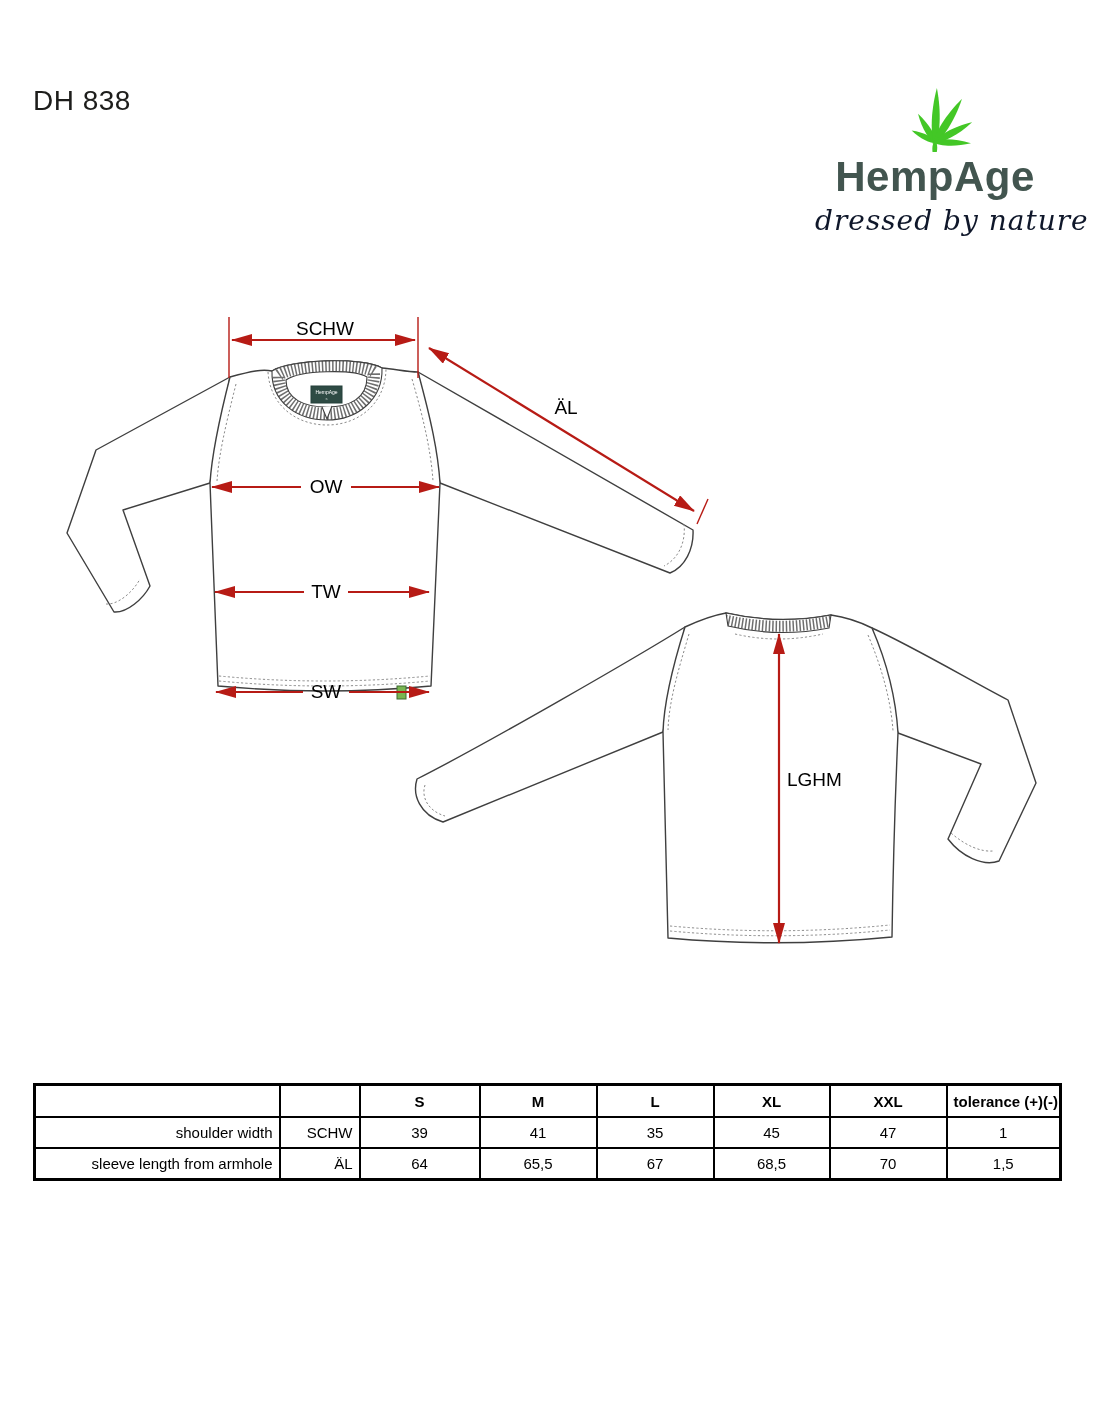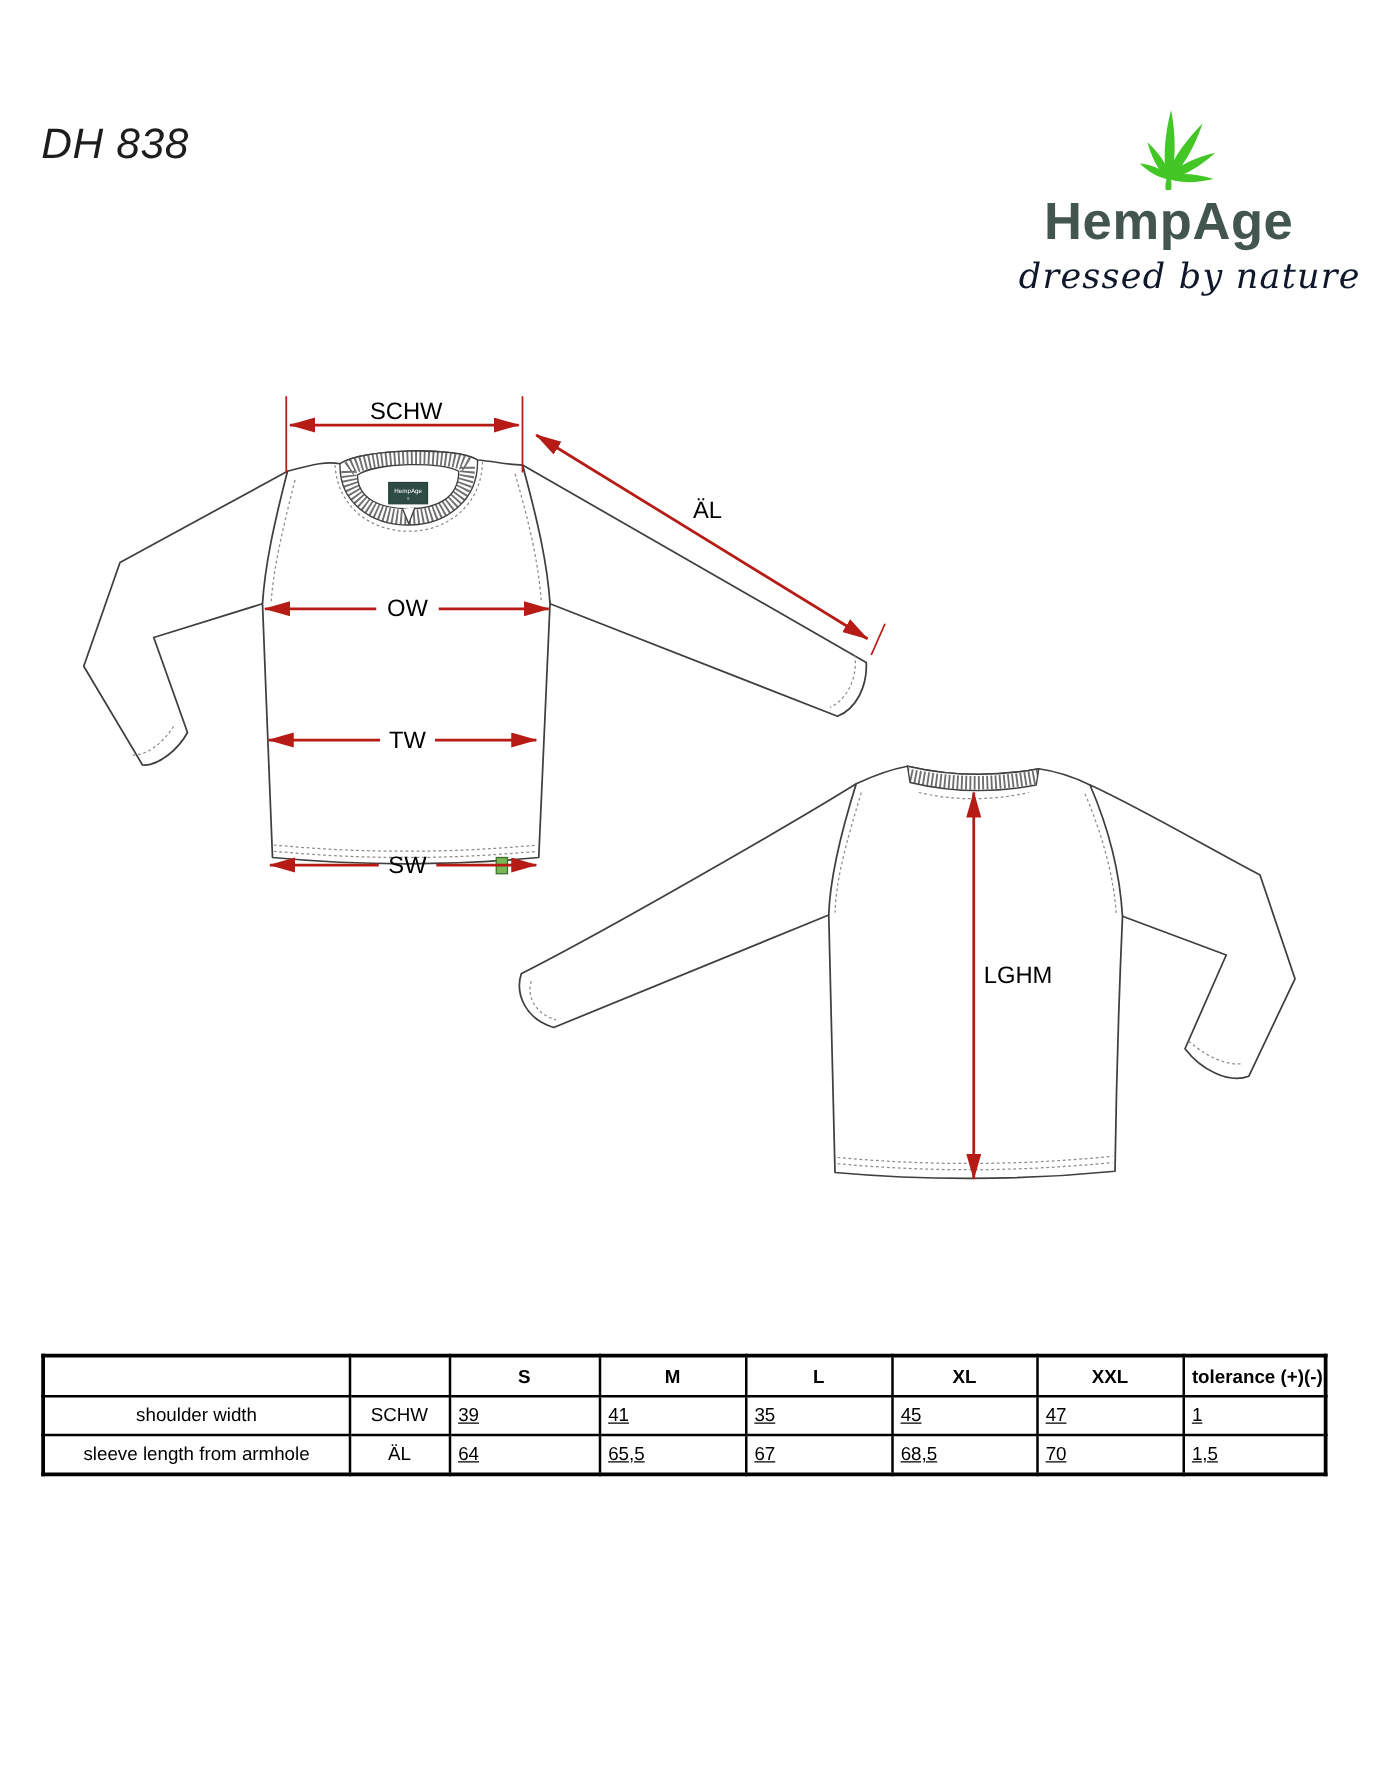--- a/index.html
+++ b/index.html
@@ -1,38 +1,38 @@
 <!DOCTYPE html>
 <html><head>
 <meta charset="utf-8">
 <style>
   html,body{margin:0;padding:0;background:#ffffff;}
   .page{position:relative;width:1100px;height:1422px;background:#ffffff;overflow:hidden;
         font-family:"Liberation Sans",sans-serif;color:#1d1d1b;}
-  .doc-title{position:absolute;left:33px;top:96px;font-size:34px;letter-spacing:.5px;color:#1d1d1b;font-style:italic;}
+  .doc-title{position:absolute;left:33px;top:85px;font-size:28px;letter-spacing:.5px;color:#1d1d1b;}
   .logo{position:absolute;left:815px;top:68px;width:240px;text-align:center;}
   .logo .leaf{display:block;margin:0 auto 4px auto;}
   .brand{font-size:42px;font-weight:600;color:#42554f;letter-spacing:.5px;line-height:1.0;}
   .tagline{font-family:"DejaVu Serif",serif;font-style:italic;font-size:28px;color:#0f172a;
            margin-top:6px;letter-spacing:1px;white-space:nowrap;}
   svg.diagram{position:absolute;left:0;top:290px;}
   .garment{fill:#ffffff;stroke:#3f3f3f;stroke-width:1.4;stroke-linejoin:round;}
   .seam{fill:none;stroke:#8a8a8a;stroke-width:1;stroke-dasharray:2.2 2.2;}
   .rib{fill:none;stroke:#6f6f6f;stroke-dasharray:1.5 1.9;}
   .thin{fill:none;stroke:#3f3f3f;stroke-width:1.1;}
   .dim{stroke:#b71b15;stroke-width:2.2;fill:none;}
   .ext{stroke:#b71b15;stroke-width:1.4;fill:none;}
   .dimlabel{font-family:"Liberation Sans",sans-serif;font-size:19px;fill:#000;}
   table.sizes{position:absolute;left:33px;top:1083px;border-collapse:collapse;table-layout:fixed;
               width:1026px;font-size:15px;color:#000;}
   table.sizes td,table.sizes th{border:2px solid #000;height:29px;padding:0 6px;overflow:hidden;white-space:nowrap;}
   table.sizes{border:3px solid #000;}
   table.sizes th{font-weight:bold;text-align:center;height:30px;}
-  td.name,td.code{text-align:center;}
-  td.val,td.tol{text-align:left;text-decoration:underline;}
+  td.name,td.code{text-align:right;}
+  td.val,td.tol{text-align:center;}
 </style>
 </head>
 <body>
 
 <div class="page">
 
   <div class="doc-title">DH 838</div>
 
   <div class="logo">
     <svg class="leaf" width="130" height="84" viewBox="-65 -60 130 84">

